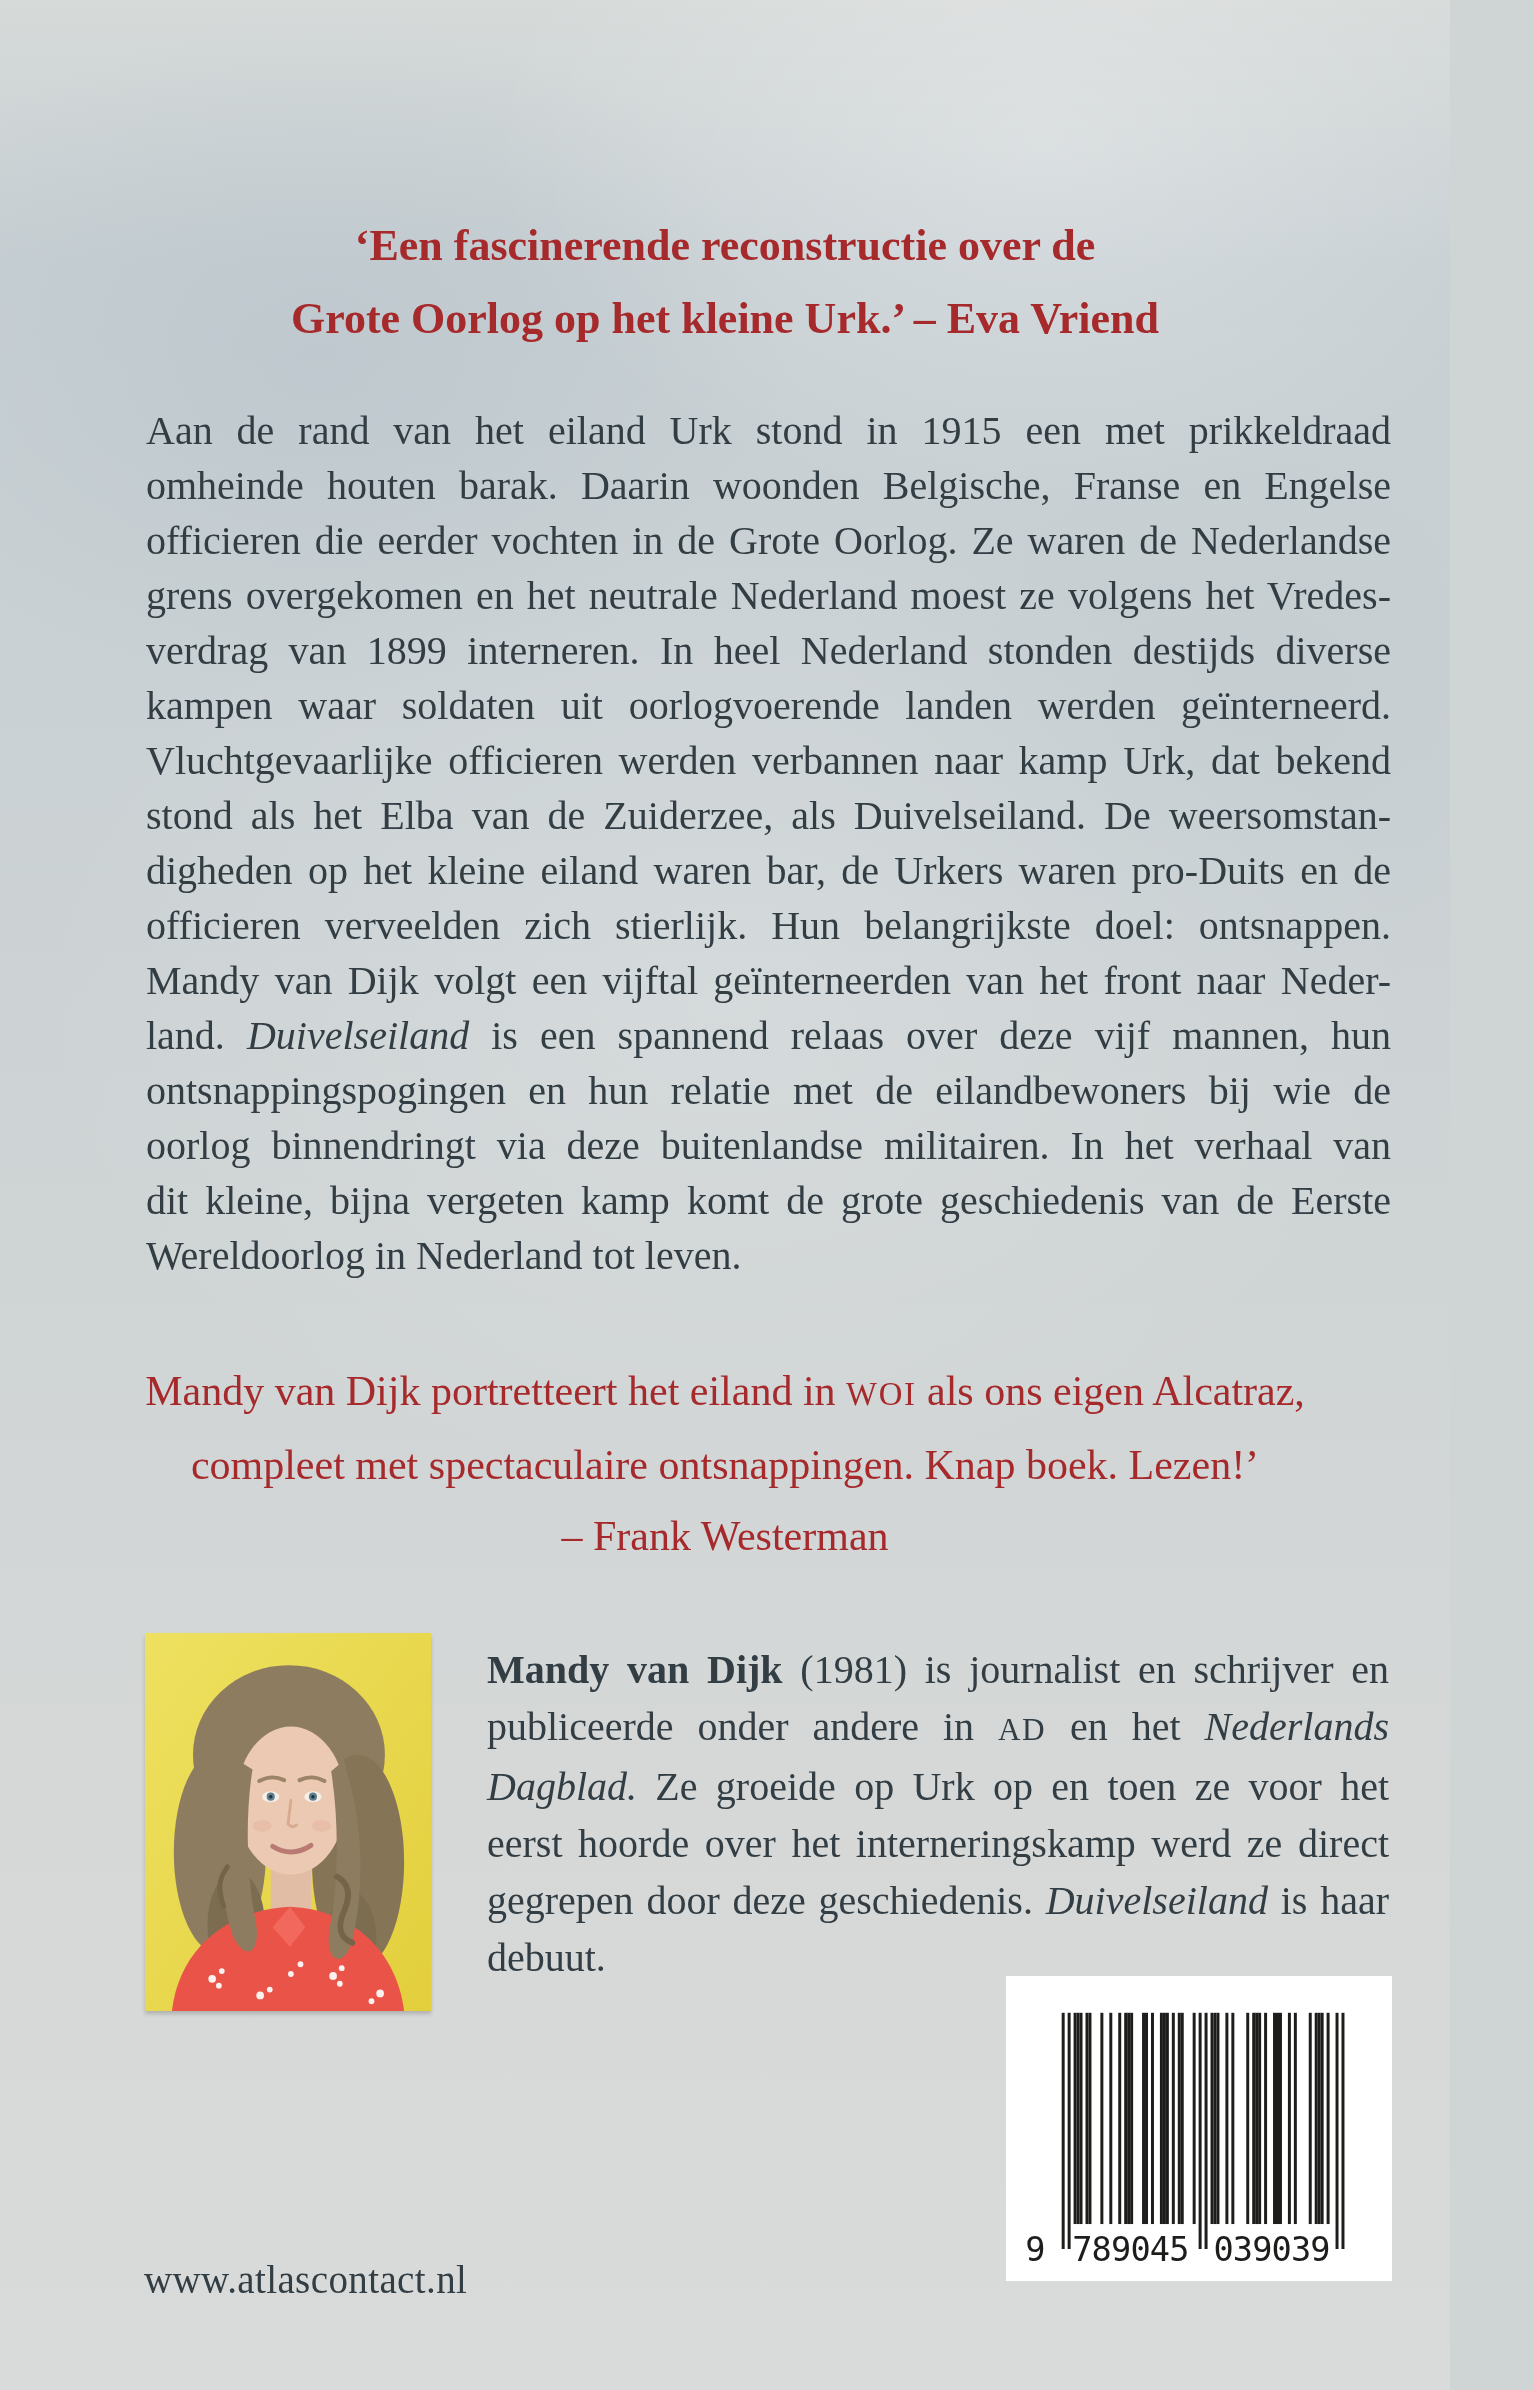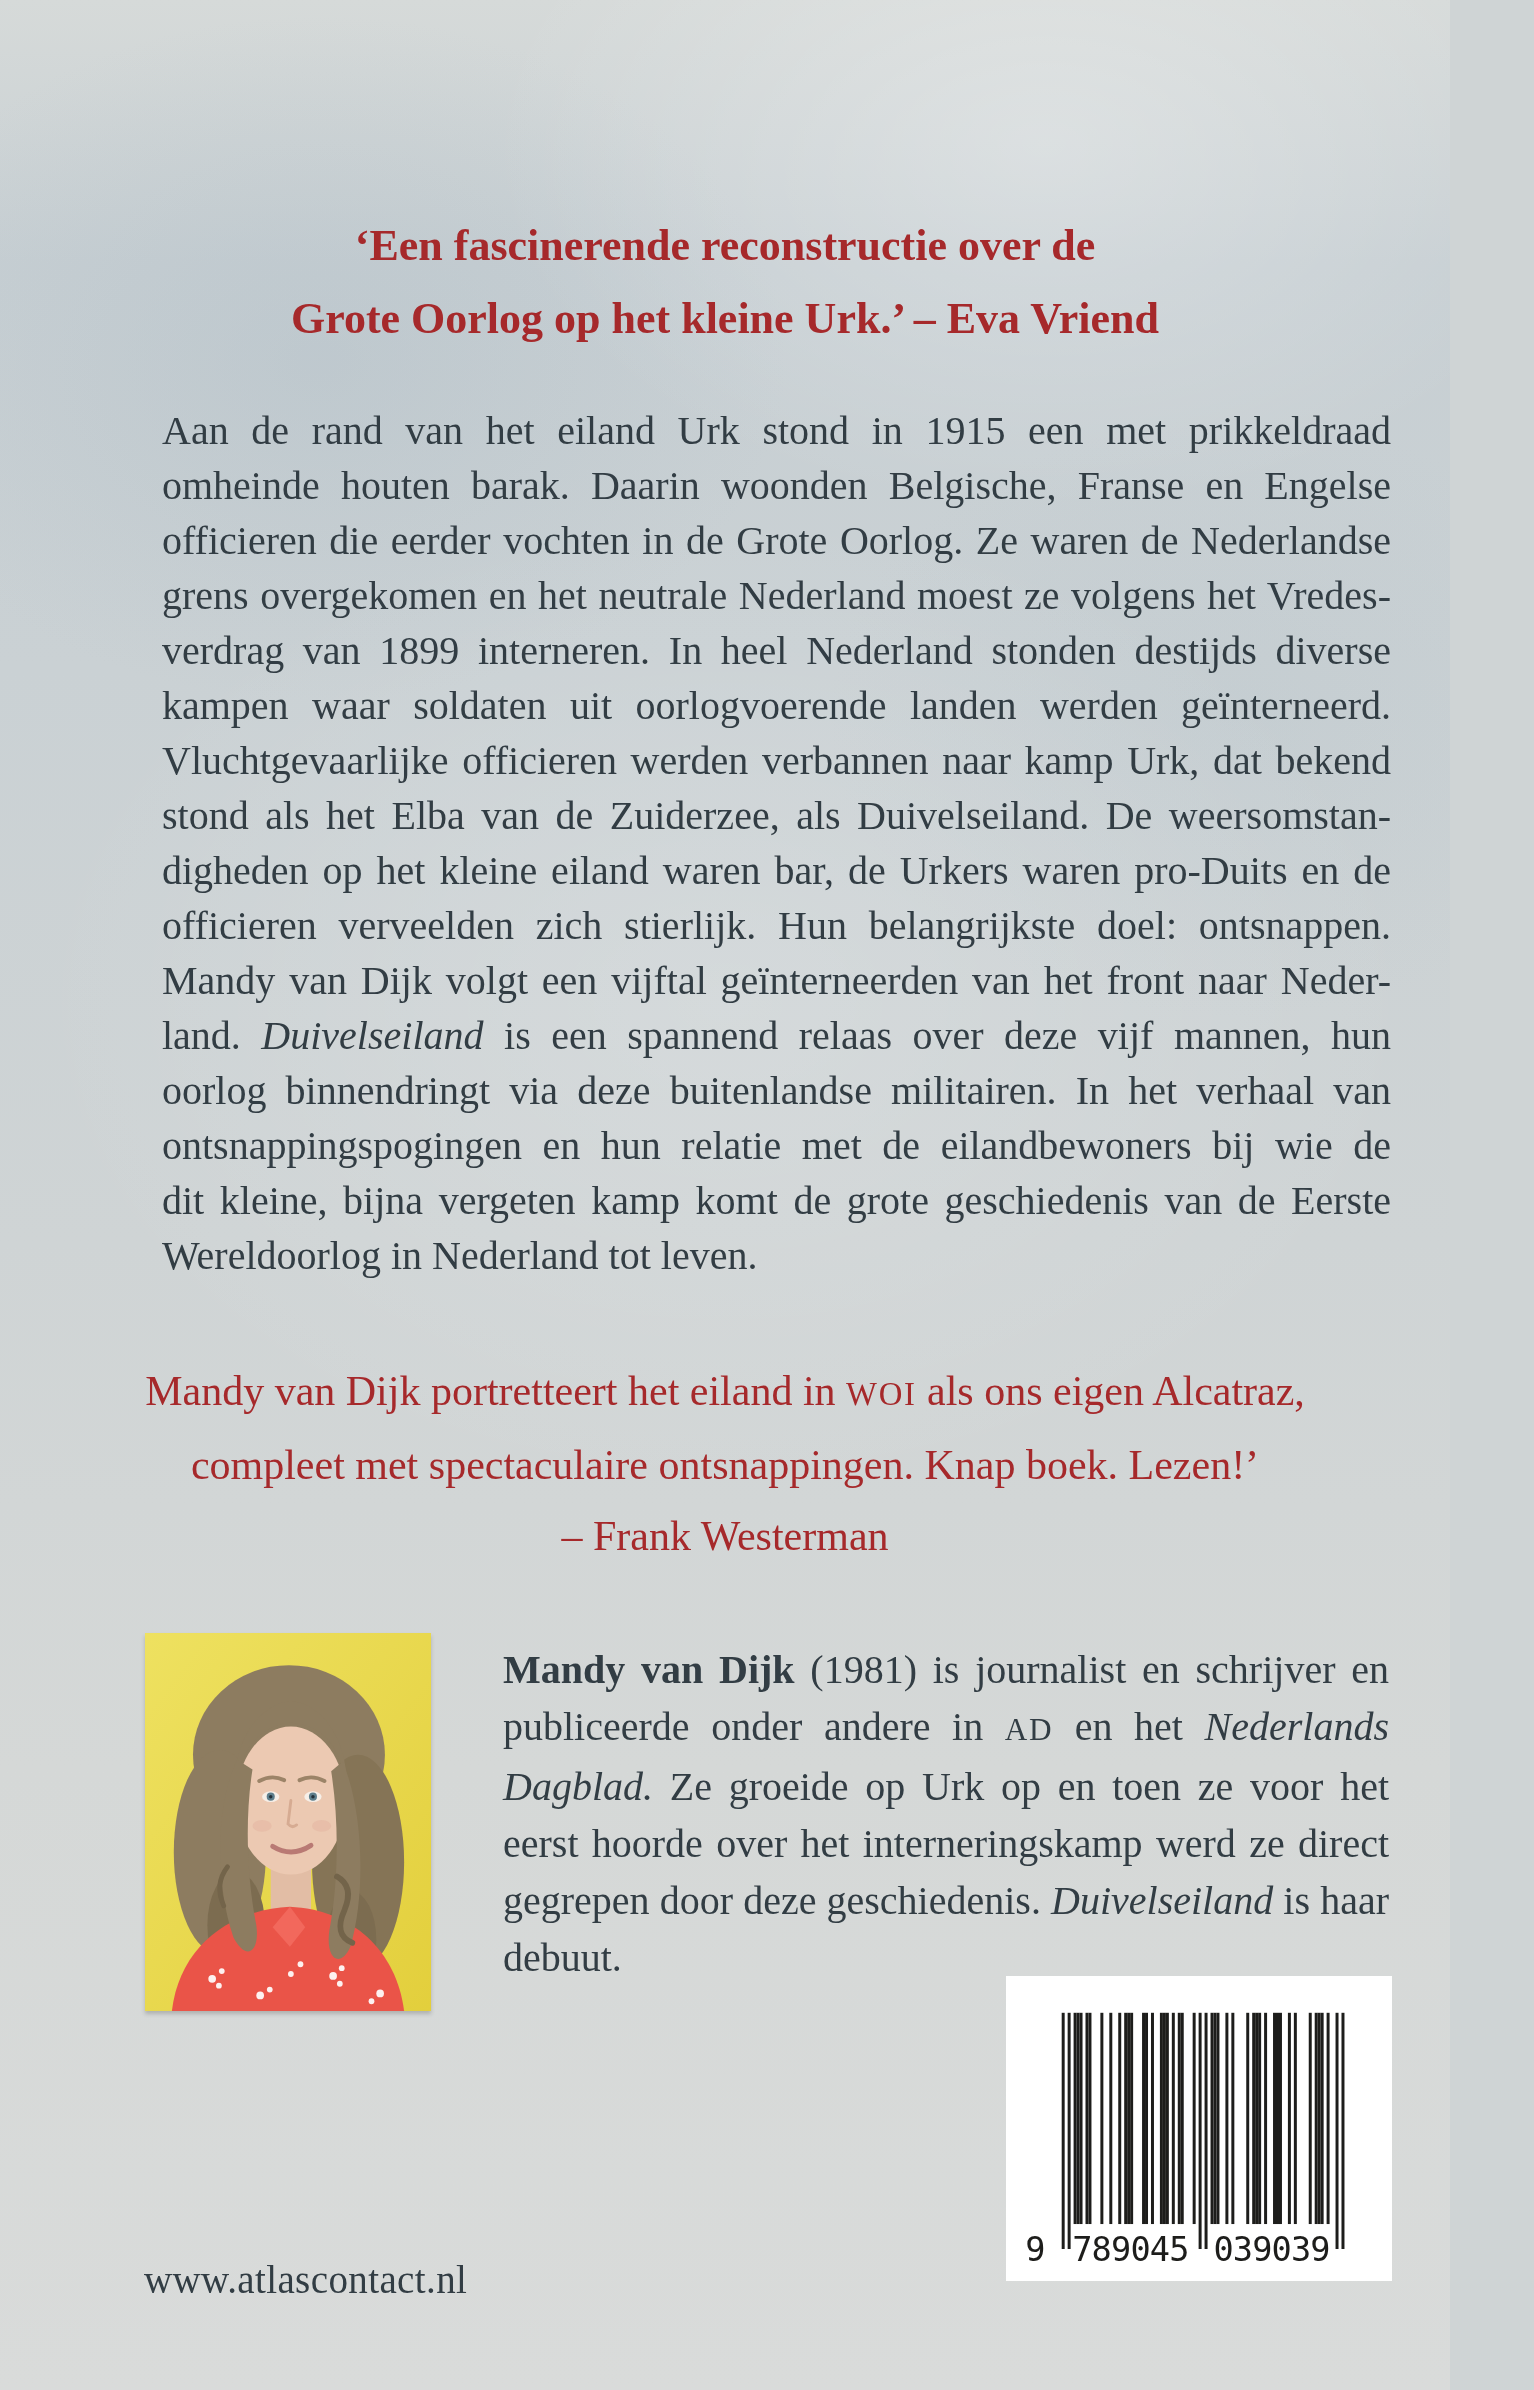--- a/index.html
+++ b/index.html
@@ -13,21 +13,21 @@
     overflow:hidden;
     background:
       radial-gradient(55% 22% at 72% 6%, rgba(255,255,255,.28), transparent 70%),
       radial-gradient(45% 20% at 22% 15%, rgba(169,184,194,.30), transparent 72%),
       radial-gradient(65% 28% at 50% 42%, rgba(255,255,255,.16), transparent 75%),
       radial-gradient(40% 18% at 85% 30%, rgba(178,192,200,.22), transparent 70%),
       linear-gradient(180deg,#d6dad9 0%,#c7cfd3 11%,#cad1d4 28%,#cfd4d5 52%,#d5d8d7 74%,#d9dbda 100%);
   }
   .line{white-space:nowrap;}
   .quote .line{text-align:center;}
-  .just .line{text-align:justify;text-align-last:justify;margin-left:16px;}
+  .just .line{text-align:justify;text-align-last:justify;}
   .just .line.last{text-align:right;text-align-last:left;}
   .sc{font-size:.78em;letter-spacing:.05em;}
 
   .quote-top{
     position:absolute;left:0;right:0;top:209px;
     font-size:44px;line-height:73px;font-weight:bold;
     color:var(--red);
   }
   .synopsis{
     position:absolute;left:146px;top:403px;width:1245px;
@@ -74,22 +74,22 @@
       <div class="line">officieren die eerder vochten in de Grote Oorlog. Ze waren de Nederlandse</div>
       <div class="line">grens overgekomen en het neutrale Nederland moest ze volgens het Vredes-</div>
       <div class="line">verdrag van 1899 interneren. In heel Nederland stonden destijds diverse</div>
       <div class="line">kampen waar soldaten uit oorlogvoerende landen werden geïnterneerd.</div>
       <div class="line">Vluchtgevaarlijke officieren werden verbannen naar kamp Urk, dat bekend</div>
       <div class="line">stond als het Elba van de Zuiderzee, als Duivelseiland. De weersomstan-</div>
       <div class="line">digheden op het kleine eiland waren bar, de Urkers waren pro-Duits en de</div>
       <div class="line">officieren verveelden zich stierlijk. Hun belangrijkste doel: ontsnappen.</div>
       <div class="line">Mandy van Dijk volgt een vijftal geïnterneerden van het front naar Neder-</div>
       <div class="line">land. <i>Duivelseiland</i> is een spannend relaas over deze vijf mannen, hun</div>
+      <div class="line">ontsnappingspogingen en hun relatie met de eilandbewoners bij wie de</div>
       <div class="line">oorlog binnendringt via deze buitenlandse militairen. In het verhaal van</div>
-      <div class="line">ontsnappingspogingen en hun relatie met de eilandbewoners bij wie de</div>
       <div class="line">dit kleine, bijna vergeten kamp komt de grote geschiedenis van de Eerste</div>
       <div class="line last">Wereldoorlog in Nederland tot leven.</div>
     </div>
 
   <div class="quote quote-bottom">
       <div class="line">Mandy van Dijk portretteert het eiland in <span class="sc">WOI</span> als ons eigen Alcatraz,</div>
       <div class="line">compleet met spectaculaire ontsnappingen. Knap boek. Lezen!’</div>
       <div class="line last">– Frank Westerman</div>
     </div>
 

